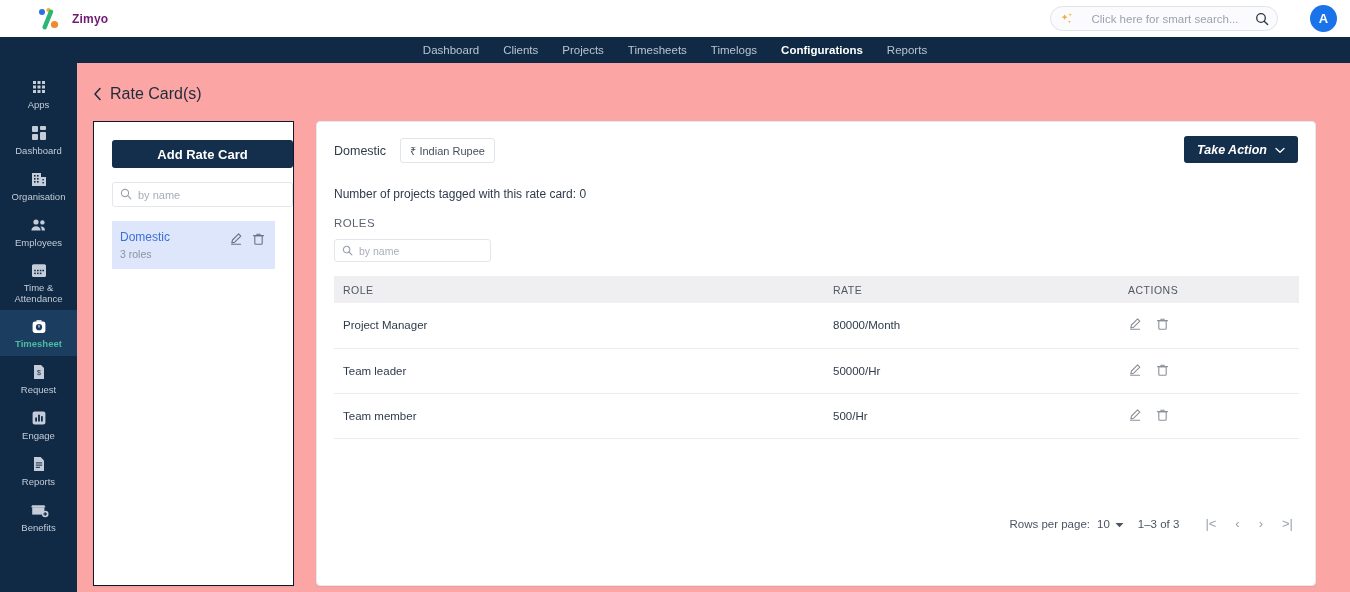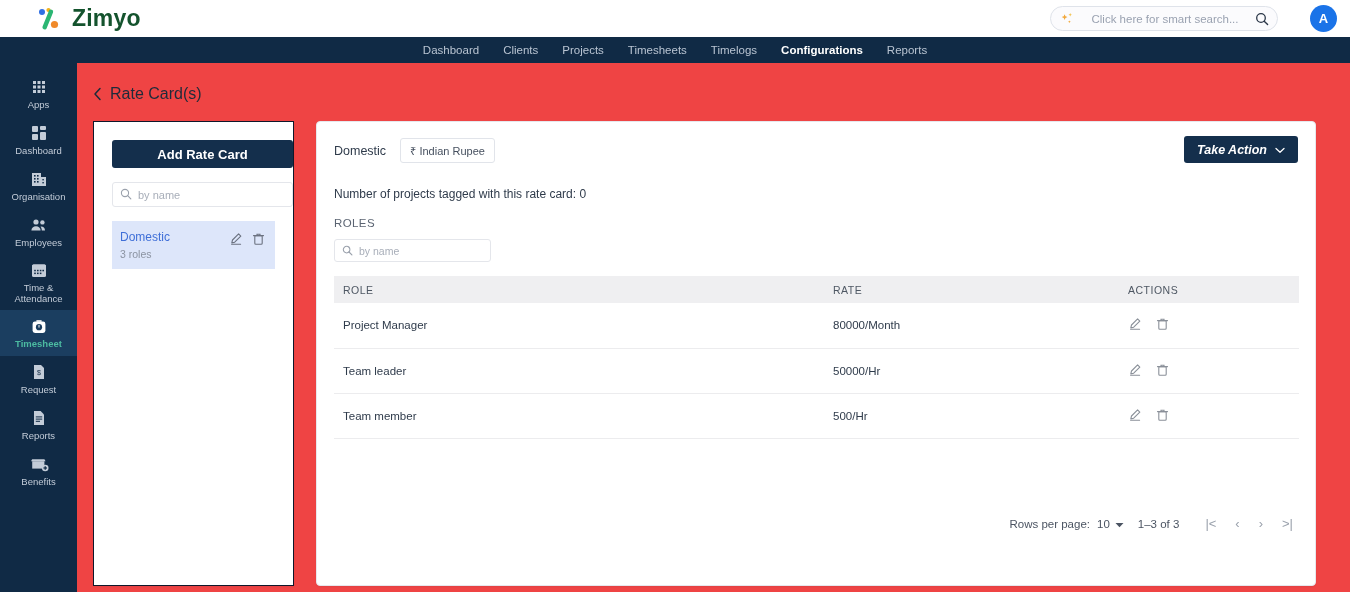--- a/index.html
+++ b/index.html
@@ -21,21 +21,21 @@
   .topbar-inner {
     position: absolute; left: 16px; top: 0; width: 1334px; height: 37px;
     background: #fff;
     border-top-left-radius: 14px;
     border-bottom-right-radius: 0;
     display: flex; align-items: center;
   }
   .brand { display: flex; align-items: center; gap: 10px; margin-left: 20px; }
   .brand-logo { width: 26px; height: 24px; position: relative; }
   .brand-name {
-    font-size: 23px; font-weight: bold; color: #14532d; letter-spacing: .2px;
+    font-size: 12px; font-weight: bold; color: #701a75; letter-spacing: .2px;
   }
 
   .smart-search {
     position: absolute; left: 1034px; top: 6px;
     width: 228px; height: 25px;
     border: 1px solid #dfe3ea; border-radius: 13px;
     background: #fbfbfd;
     display: flex; align-items: center; padding: 0 8px;
   }
   .sparkle { width: 16px; height: 16px; position: relative; flex: 0 0 16px; }
@@ -81,21 +81,21 @@
   .side-item .si-label {
     font-size: 9.5px; color: #c3ccd8; text-align: center; line-height: 1.15;
   }
   .side-item.active { background: #1b3e60; }
   .side-item.active .si-label { color: #4cbba1; font-weight: bold; }
 
   
   .page {
     position: absolute; top: 63px; left: 77px;
     width: 1273px; height: 529px;
-    background: #ef4444;
+    background: #fca5a5;
   }
   .page-head {
     display: flex; align-items: center; gap: 8px;
     padding: 22px 0 0 16px;
   }
   .back-chevron { width: 9px; height: 14px; }
   .page-title { font-size: 16px; color: #1d2b3a; font-weight: 500; }
 
   
   .left-card {
@@ -354,20 +354,33 @@
   <div class="side-item">
     <span class="si-icon">
       <svg width="20" height="20" viewBox="0 0 20 20">
         <path d="M5 3h7l3 3v11H5z" fill="#c3ccd8"></path>
         <text x="10" y="13" font-size="7" fill="#102a45" text-anchor="middle" font-family="Liberation Sans, sans-serif">$</text>
       </svg>
     </span>
     <span class="si-label">Request</span>
   </div>
 
+  <div class="side-item">
+    <span class="si-icon">
+      <svg width="20" height="20" viewBox="0 0 20 20">
+        <rect x="3.6" y="3.6" width="12.8" height="12.8" rx="2" fill="#c3ccd8"></rect>
+        <g fill="#102a45">
+          <rect x="6.2" y="9.5" width="1.8" height="4"></rect>
+            <rect x="9.1" y="6.7" width="1.8" height="6.8"></rect>
+            <rect x="12" y="8.2" width="1.8" height="5.3"></rect>
+        </g>
+      </svg>
+    </span>
+    <span class="si-label">Engage</span>
+  </div>
 
   <div class="side-item">
     <span class="si-icon">
       <svg width="20" height="20" viewBox="0 0 20 20">
         <path d="M5 3h6.6L15 6.4V17H5z" fill="#c3ccd8"></path>
         <g fill="#102a45">
           <rect x="6.8" y="8.4" width="6.4" height="1"></rect>
             <rect x="6.8" y="10.6" width="6.4" height="1"></rect>
             <rect x="6.8" y="12.8" width="4.2" height="1"></rect>
         </g>

